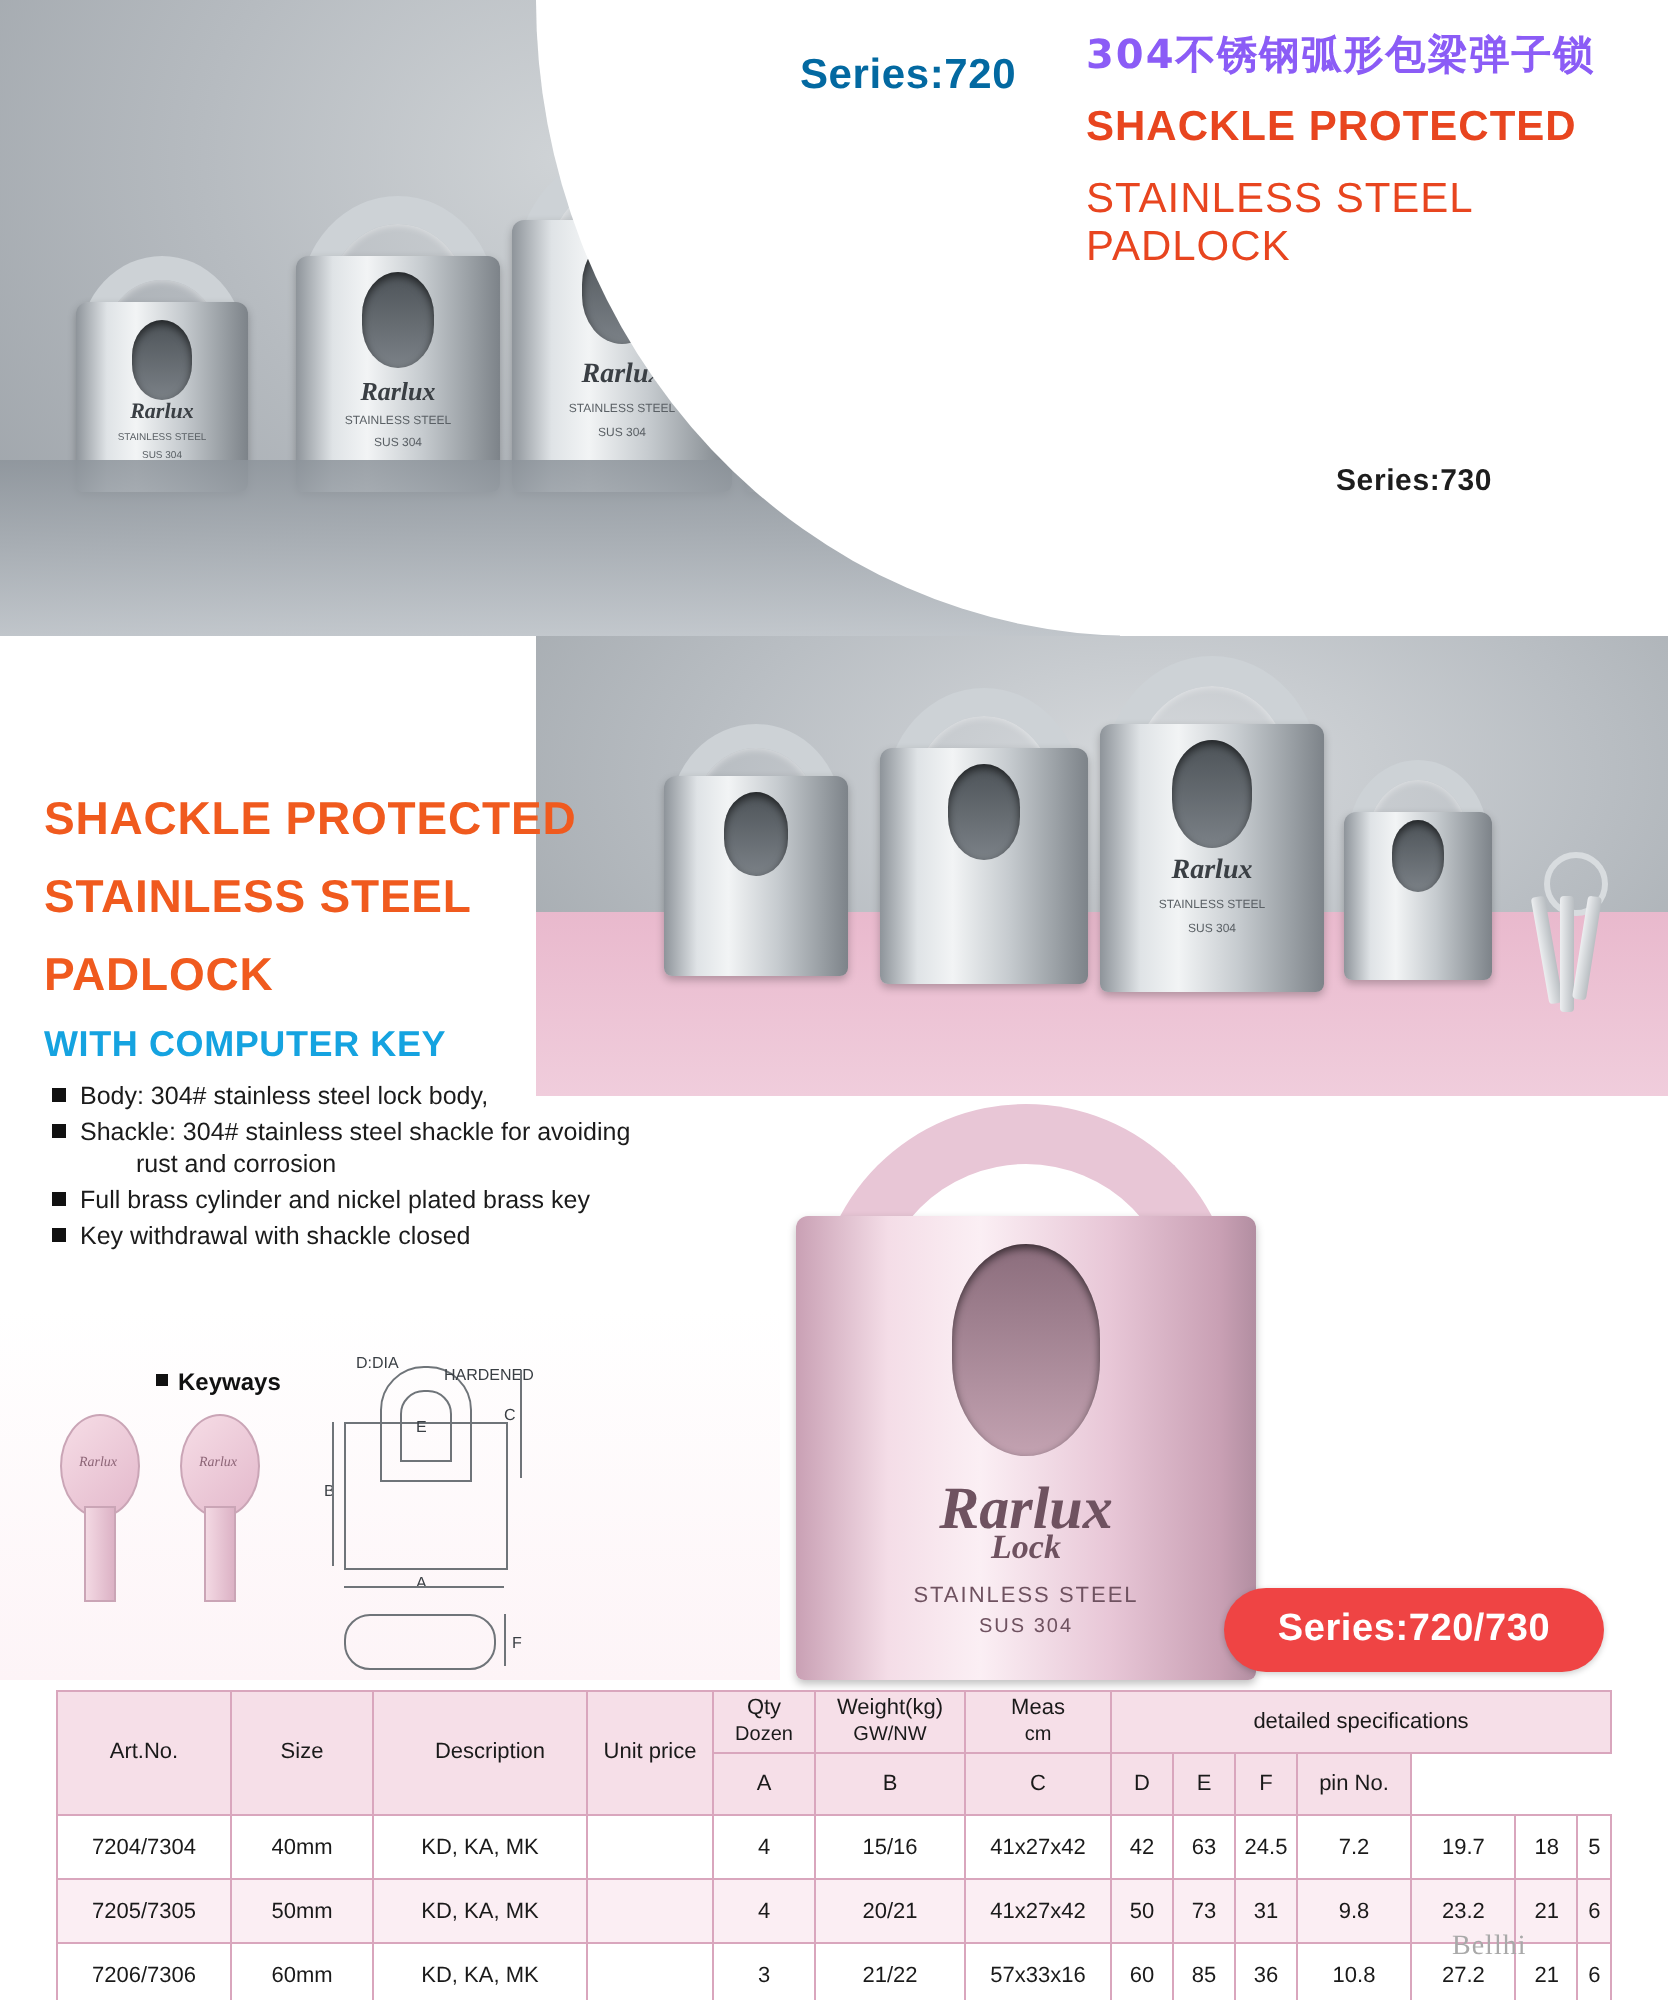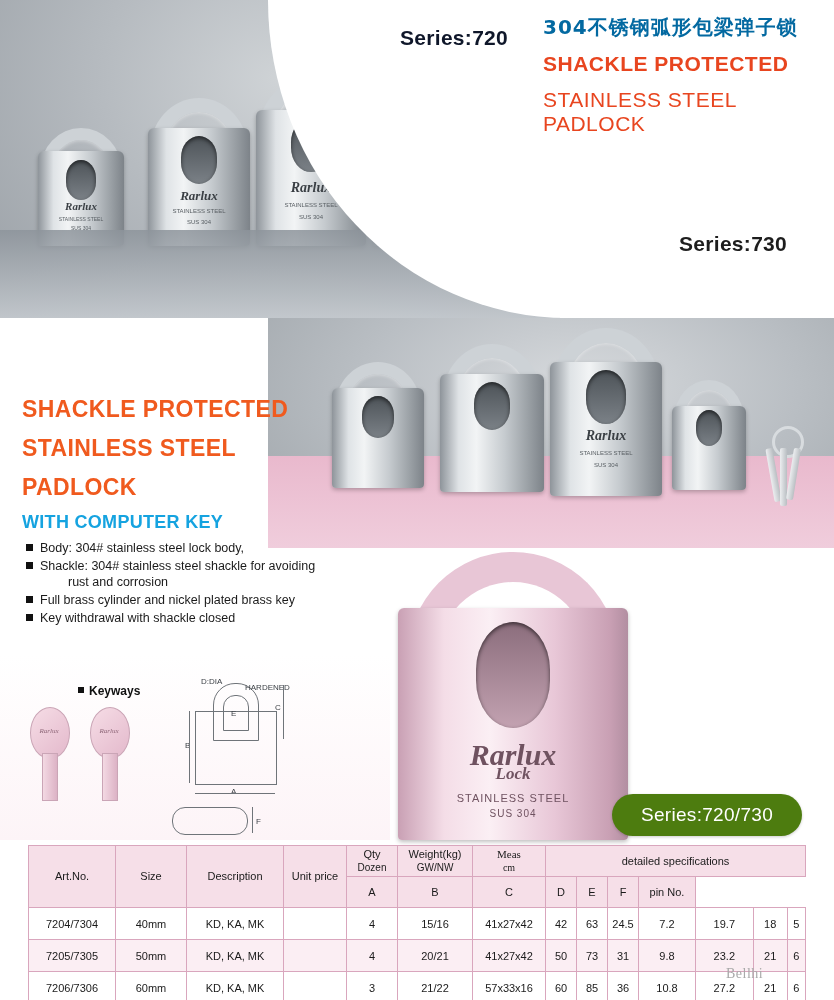--- a/index.html
+++ b/index.html
@@ -27,28 +27,28 @@
     background:#ffffff;
     border-bottom-left-radius:330px 318px;
   }
   .top-white-curve2{
     position:absolute;left:268px;top:0;width:566px;height:318px;
     background:#ffffff;
     clip-path:ellipse(300px 318px at 300px 0px);
   }
   .series720{
     position:absolute;left:400px;top:26px;
-    font-size:21px;font-weight:bold;color:#0f172a;letter-spacing:.3px;
+    font-size:21px;font-weight:bold;color:#0369a1;letter-spacing:.3px;
   }
   .series730{
     position:absolute;left:668px;top:232px;
-    font-size:21px;font-weight:bold;color:#1d1d1d;letter-spacing:.3px;margin-left:11px;
+    font-size:15px;font-weight:bold;color:#1d1d1d;letter-spacing:.3px;
   }
   .hdr-cn{
-    position:absolute;left:543px;top:14px;font-size:20px;color:#0369a1;font-weight:bold;
+    position:absolute;left:543px;top:14px;font-size:20px;color:#8b5cf6;font-weight:bold;
     letter-spacing:1px;font-family:"DejaVu Sans", sans-serif;text-align:right;
   }
   .hdr-en1{
     position:absolute;left:543px;top:52px;font-size:21px;color:#e8451f;font-weight:bold;
     letter-spacing:.5px;
   }
   .hdr-en2{
     position:absolute;left:543px;top:88px;font-size:21px;color:#e8451f;font-weight:normal;
     letter-spacing:.5px;
   }
@@ -137,36 +137,36 @@
 
   .tech{position:absolute;}
   .tech-line{position:absolute;background:#6f7479;}
   .tech-txt{position:absolute;font-size:8px;color:#3a3f44;font-family:"Liberation Sans",sans-serif;}
   .tech-rect{position:absolute;border:1px solid #6f7479;}
 
   
   .big-lock-area{position:absolute;left:390px;top:548px;width:444px;height:296px;background:#ffffff;}
   .series-badge{
     position:absolute;left:612px;top:794px;width:190px;height:42px;border-radius:21px;
-    background:#4d7c0f;color:#fff;font-size:19px;font-weight:normal;
+    background:#ef4444;color:#fff;font-size:19px;font-weight:bold;
     display:flex;align-items:center;justify-content:center;letter-spacing:.3px;
     box-shadow:0 1px 3px rgba(0,0,0,.2);
   }
 
   
   .tbl-wrap{position:absolute;left:28px;top:845px;width:778px;}
   table{border-collapse:collapse;width:778px;font-size:11px;color:#1a1a1a;}
   th,td{border:1px solid #d9a6bd;padding:0;text-align:center;height:30px;}
   thead th{background:#f6dfe8;font-weight:normal;font-size:11px;line-height:13px;}
   tbody tr:nth-child(odd){background:#ffffff;}
   tbody tr:nth-child(even){background:#fbeef3;}
   tbody td{height:31px;}
   .th-sub{font-size:10px;display:block;}
-  .col-art{width:86px;}.col-size{width:70px;}.col-desc{width:96px;}
-  .col-unit{width:62px;}.col-qty{width:50px;}.col-wt{width:74px;}.col-meas{width:72px;font-family:Liberation Serif, serif;}
+  .col-art{width:86px;}.col-size{width:70px;}.col-desc{width:96px;padding-left:10px;}
+  .col-unit{width:62px;}.col-qty{width:50px;}.col-wt{width:74px;}.col-meas{width:72px;}
   .col-s{width:30px;}
   .col-pin{width:56px;}
   .watermark{
     position:absolute;left:726px;top:966px;font-size:14px;color:#a9a9a9;
     font-family:"Liberation Serif", serif;letter-spacing:.5px;
   }
 </style>
 </head>
 <body>
 
@@ -305,21 +305,21 @@
       <div class="head"></div>
       <div class="shaft"></div>
       <div class="key-label" style="top:20px;">Rarlux</div>
     </div>
     <div class="key-draw" style="left:90px;top:52px;">
       <div class="head"></div>
       <div class="shaft"></div>
       <div class="key-label" style="top:20px;">Rarlux</div>
     </div>
 
-    <div class="tech" style="left:160px;top:22px;width:110px;height:120px;margin-left:23px;">
+    <div class="tech" style="left:160px;top:22px;width:110px;height:120px;">
       <div class="tech-rect" style="left:12px;top:34px;width:80px;height:72px;"></div>
       <div class="tech-rect" style="left:30px;top:6px;width:44px;height:56px;border-radius:22px 22px 0 0;"></div>
       <div class="tech-rect" style="left:40px;top:18px;width:24px;height:34px;border-radius:12px 12px 0 0;"></div>
       <div class="tech-txt" style="left:18px;top:0;">D:DIA</div>
       <div class="tech-txt" style="left:62px;top:6px;">HARDENED</div>
       <div class="tech-txt" style="left:92px;top:26px;">C</div>
       <div class="tech-txt" style="left:48px;top:32px;">E</div>
       <div class="tech-txt" style="left:2px;top:64px;">B</div>
       <div class="tech-txt" style="left:48px;top:110px;">A</div>
       <div class="tech-line" style="left:12px;top:116px;width:80px;height:1px;"></div>

